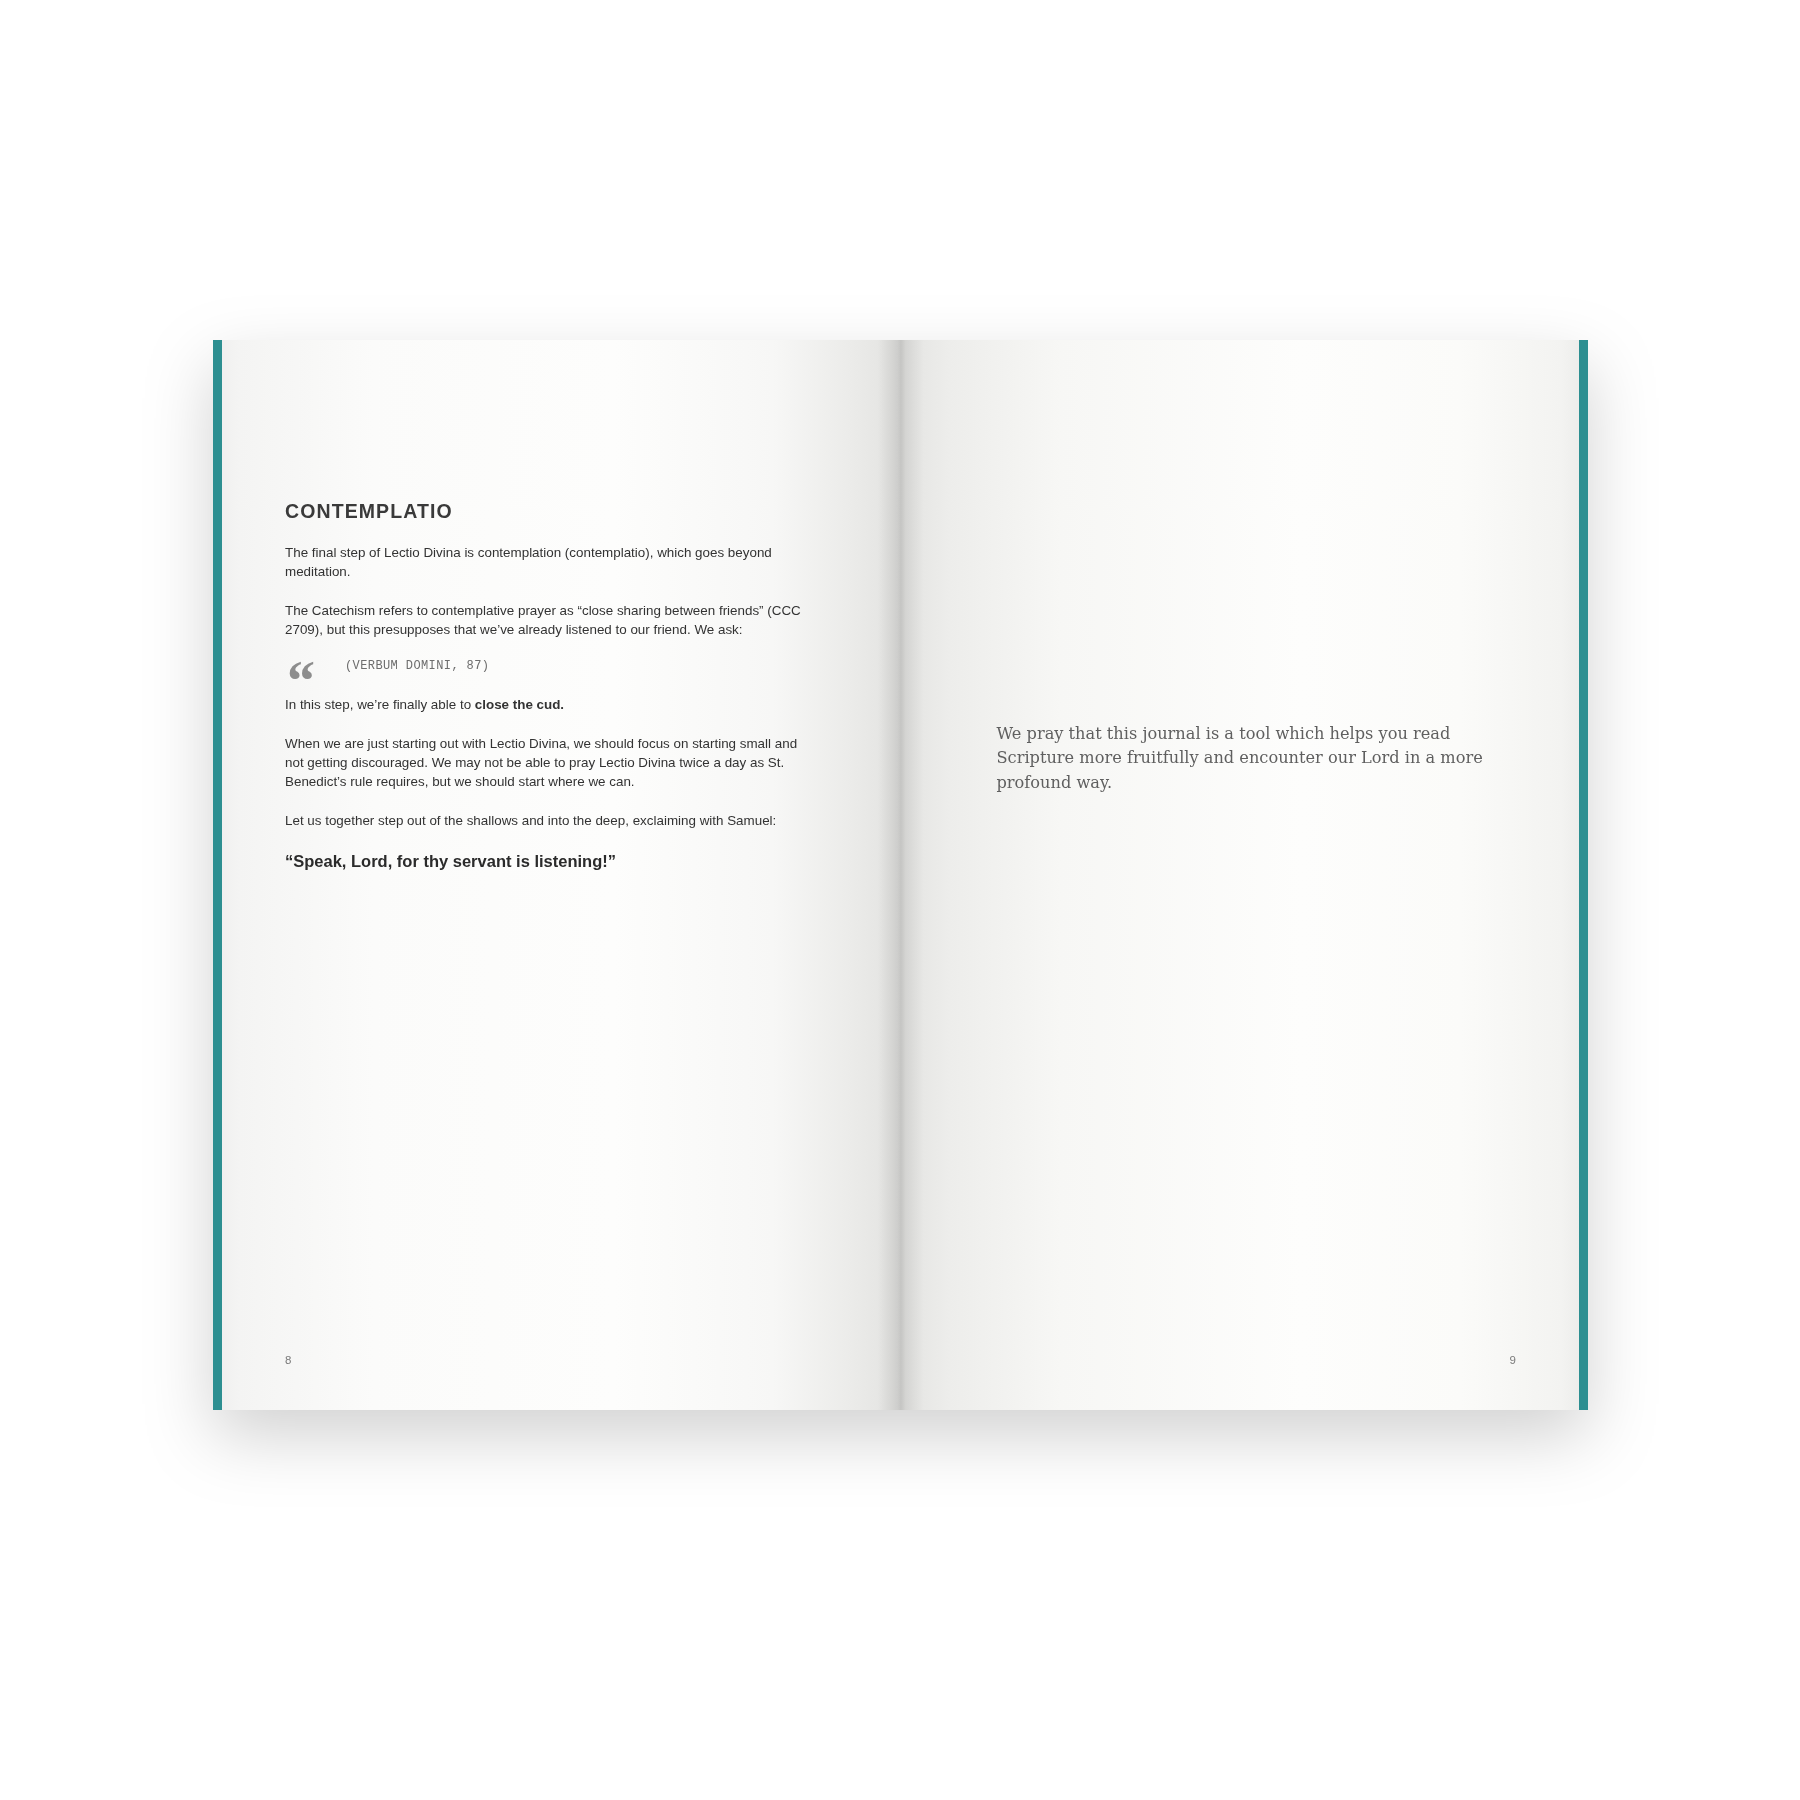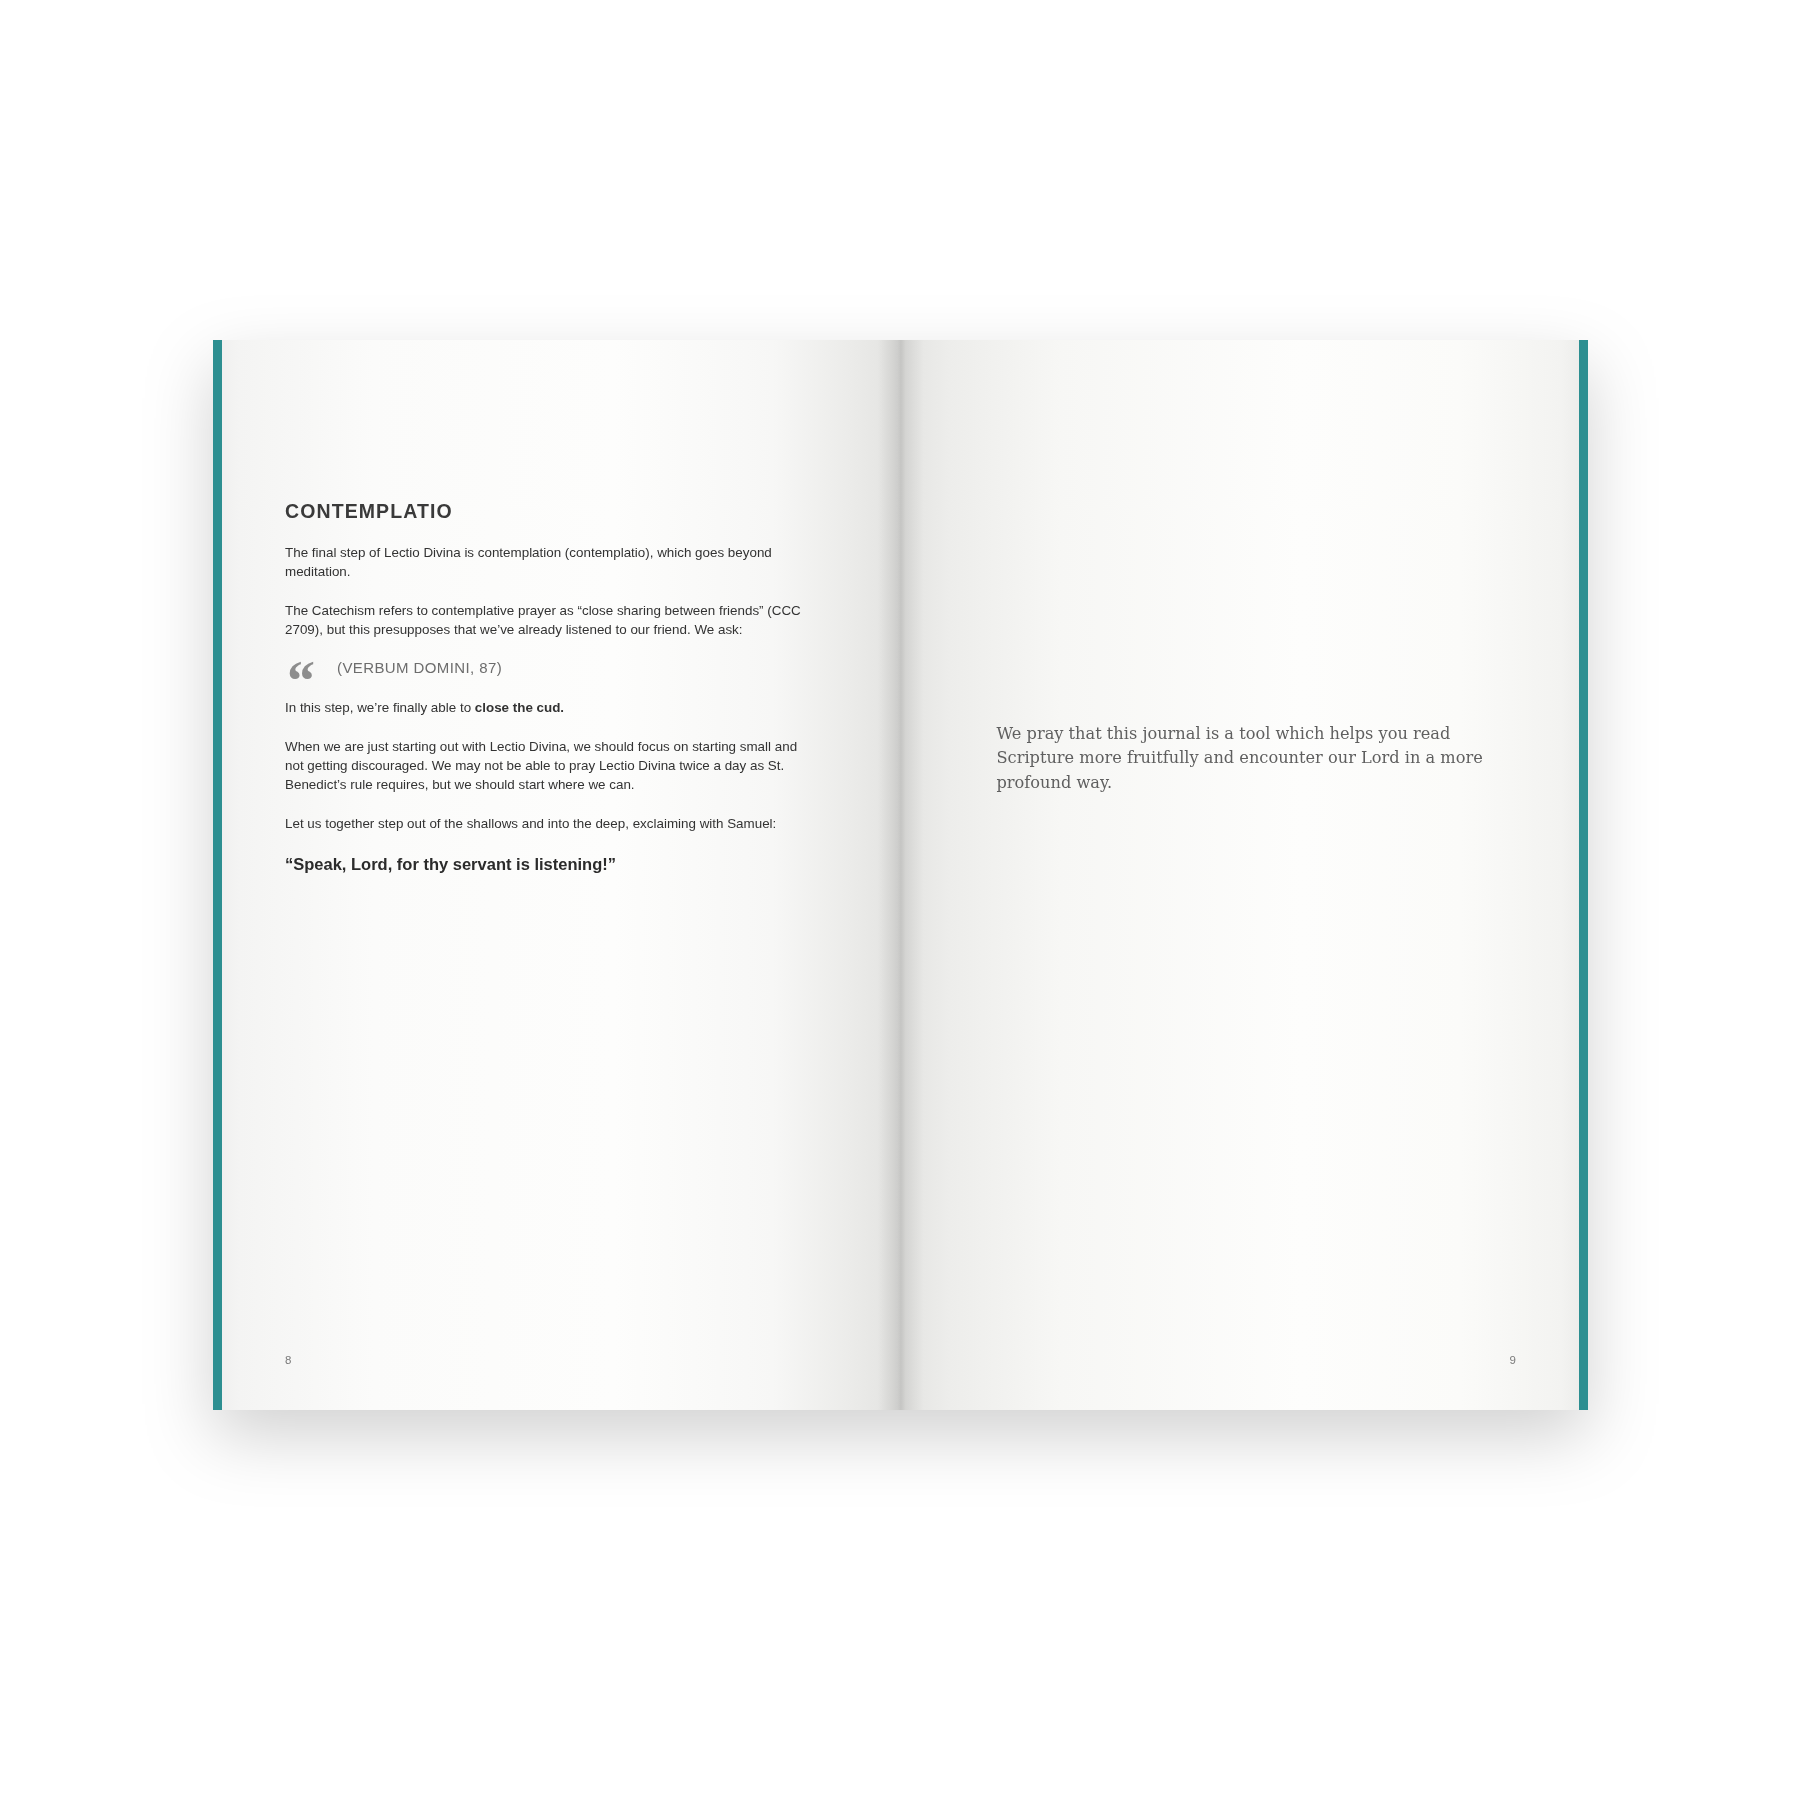--- a/index.html
+++ b/index.html
@@ -134,25 +134,25 @@
     font-weight: bold;
   }
   .quote-text {
     font-family: "DejaVu Serif", serif;
     font-size: 15.2px;
     line-height: 1.38;
     color: #6d6d6d;
     margin: 0;
   }
   .quote-cite {
-    font-family: Liberation Sans, sans-serif;
-    font-size: 15px;
+    font-family: Liberation Mono, monospace;
+    font-size: 12px;
     letter-spacing: 0.4px;
     color: #6d6d6d;
-    margin: 4px 0 0 0;
+    margin: 4px 0 0 8px;
   }
 
   .closing-line {
     font-size: 16.5px;
     font-weight: bold;
     color: #2b2b2b;
     margin: 22px 0 12px 0;
   }
 
   

